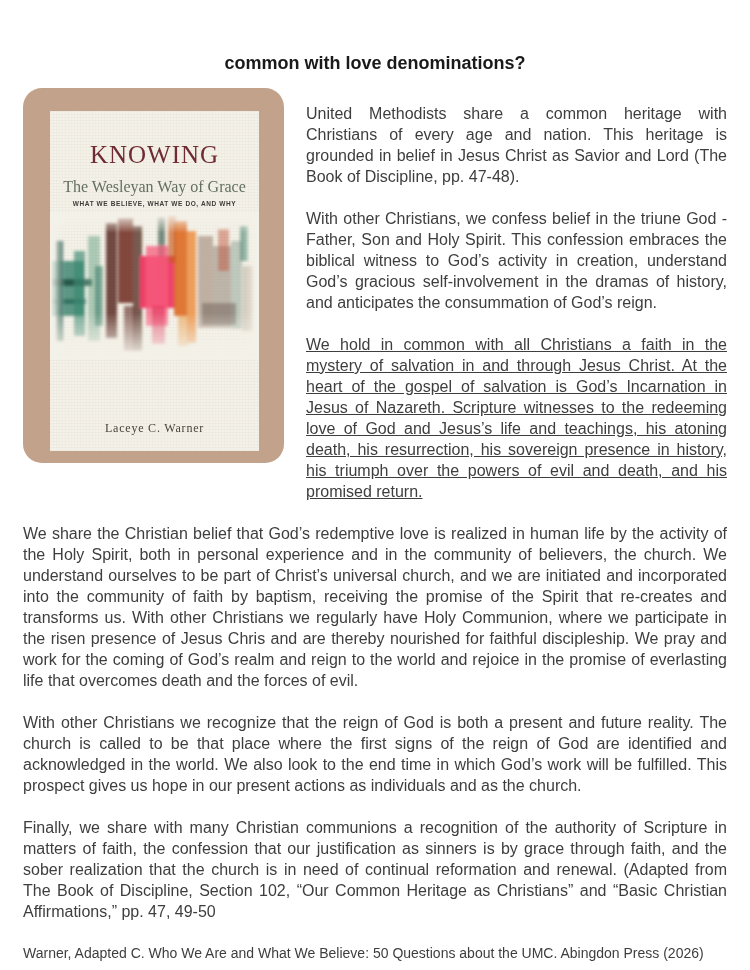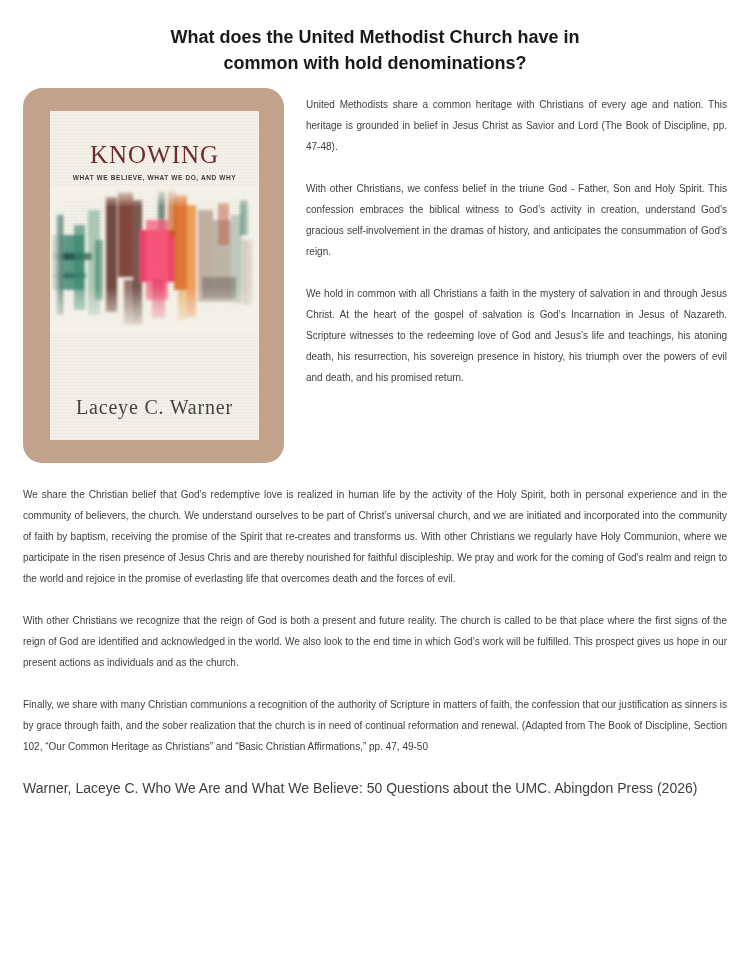--- a/index.html
+++ b/index.html
@@ -23,21 +23,21 @@
 
   
   .content-row { display: flex; align-items: flex-start; gap: 22px; margin-bottom: 21px; }
 
   .book-frame {
     flex: 0 0 261px;
     width: 261px; height: 375px;
     box-sizing: border-box;
     background: var(--book_frame, #c3a28b);
     border-radius: 19px;
-    padding: 23px 25px 23px 27px;
+    padding: 23px 25px 12px 27px;
   }
   .book-cover {
     width: 100%; height: 100%;
     box-sizing: border-box;
     background: var(--book_cover_bg, #f4f1e8);
     background-image:
       repeating-linear-gradient(0deg, rgba(90,80,60,0.035) 0 1px, transparent 1px 3px),
       repeating-linear-gradient(90deg, rgba(90,80,60,0.025) 0 1px, transparent 1px 3px);
     display: flex; flex-direction: column; align-items: center;
     text-align: center;
@@ -61,56 +61,57 @@
     margin-top: 4px;
     font-family: "Liberation Sans", sans-serif;
     font-size: 6.5px;
     font-weight: bold;
     letter-spacing: 0.6px;
     color: #3c3c38;
   }
   .book-art { display: block; width: 100%; height: 146px; margin-top: 6px; }
   .book-author {
     margin-top: auto;
-    margin-bottom: 21px;
-    font-size: 20px;
+    margin-bottom: 15px;
+    font-size: 12px;
     letter-spacing: 0.8px;
     color: #46433b;
   }
 
   .side-col { flex: 1 1 auto; min-width: 0; }
 
   p.body-par {
-    margin: 6px 0 21px 0;
-    font-size: 10px;
+    margin: 15px 0 21px 0;
+    font-size: 16px;
     line-height: 21px;
     text-align: justify;
   }
-  .side-col p.body-par:last-child { margin-bottom: 0; }
+  .side-col p.body-par:last-child { margin-bottom: 0; text-decoration: underline; }
 
   .citation {
     margin: 0;
     font-size: 14px;
     line-height: 21px;
     text-align: left;
   }
   .citation .cite-book-title { text-underline-offset: 2px; }
 </style>
 </head>
 <body>
 
 <div class="page">
 
-  <h1 class="page-title"><span>What does the United Methodist Church have in</span><br><span>common with hold denominations?</span></h1>
+  <h1 class="page-title"><br><span>common with love denominations?</span></h1>
 
   <div class="content-row">
 
     <div class="book-frame">
       <div class="book-cover">
         <div class="book-title"><span>KNOWING</span><br></div>
+        <div class="book-subtitle">The Wesleyan Way of Grace</div>
         <div class="book-tagline">WHAT WE BELIEVE, WHAT WE DO, AND WHY</div>
 
         <svg class="book-art" viewBox="0 0 209 146" preserveAspectRatio="none" aria-hidden="true">
           <defs>
             <filter id="softblur" x="-20%" y="-20%" width="140%" height="140%">
                 <feGaussianBlur stdDeviation="1.8"></feGaussianBlur>
               </filter>
             <linearGradient id="fadeBottom" x1="0" y1="0" x2="0" y2="1">
               <stop offset="0" stop-color="#f4f1e8" stop-opacity="0"></stop>
                 <stop offset="1" stop-color="#f4f1e8" stop-opacity="1"></stop>
@@ -172,16 +173,16 @@
       <p class="body-par">We hold in common with all Christians a faith in the mystery of salvation in and through Jesus Christ. At the heart of the gospel of salvation is God’s Incarnation in Jesus of Nazareth. Scripture witnesses to the redeeming love of God and Jesus’s life and teachings, his atoning death, his resurrection, his sovereign presence in history, his triumph over the powers of evil and death, and his promised return.</p>
     </div>
 
   </div>
 
   <div class="full-col">
     <p class="body-par">We share the Christian belief that God’s redemptive love is realized in human life by the activity of the Holy Spirit, both in personal experience and in the community of believers, the church. We understand ourselves to be part of Christ’s universal church, and we are initiated and incorporated into the community of faith by baptism, receiving the promise of the Spirit that re-creates and transforms us. With other Christians we regularly have Holy Communion, where we participate in the risen presence of Jesus Chris and are thereby nourished for faithful discipleship. We pray and work for the coming of God’s realm and reign to the world and rejoice in the promise of everlasting life that overcomes death and the forces of evil.</p>
     <p class="body-par">With other Christians we recognize that the reign of God is both a present and future reality. The church is called to be that place where the first signs of the reign of God are identified and acknowledged in the world. We also look to the end time in which God’s work will be fulfilled. This prospect gives us hope in our present actions as individuals and as the church.</p>
     <p class="body-par">Finally, we share with many Christian communions a recognition of the authority of Scripture in matters of faith, the confession that our justification as sinners is by grace through faith, and the sober realization that the church is in need of continual reformation and renewal. (Adapted from The Book of Discipline, Section 102, “Our Common Heritage as Christians” and “Basic Christian Affirmations,” pp. 47, 49-50</p>
 
-    <p class="citation"><span>Warner, Laceye C. </span><span class="cite-book-title">Who We Are and What We Believe: 50 Questions about the UMC</span><span>. Abingdon Press (2026)</span></p>
+    <p class="citation"><span>Warner, Adapted C. </span><span class="cite-book-title">Who We Are and What We Believe: 50 Questions about the UMC</span><span>. Abingdon Press (2026)</span></p>
   </div>
 
 </div>
 
 </body></html>

